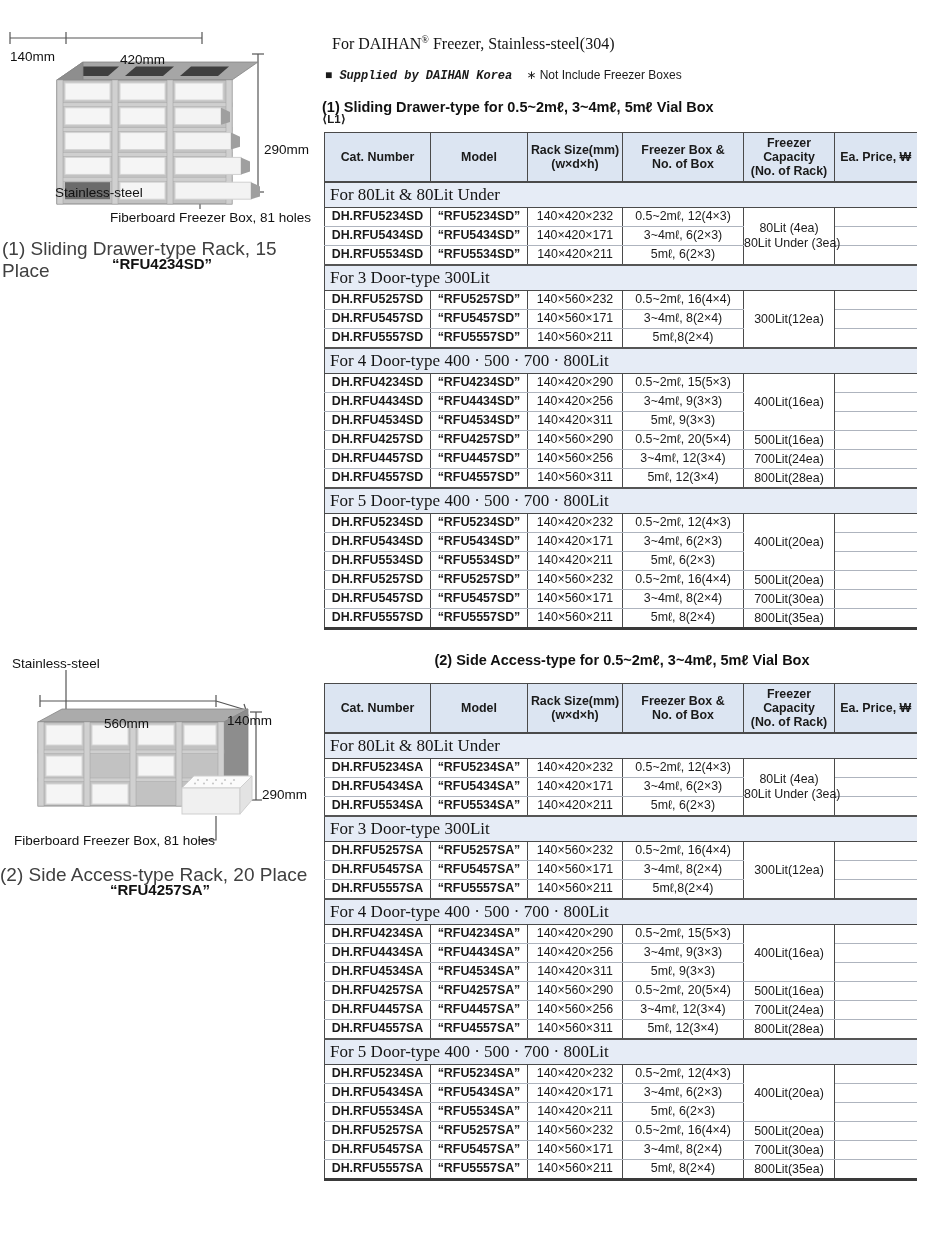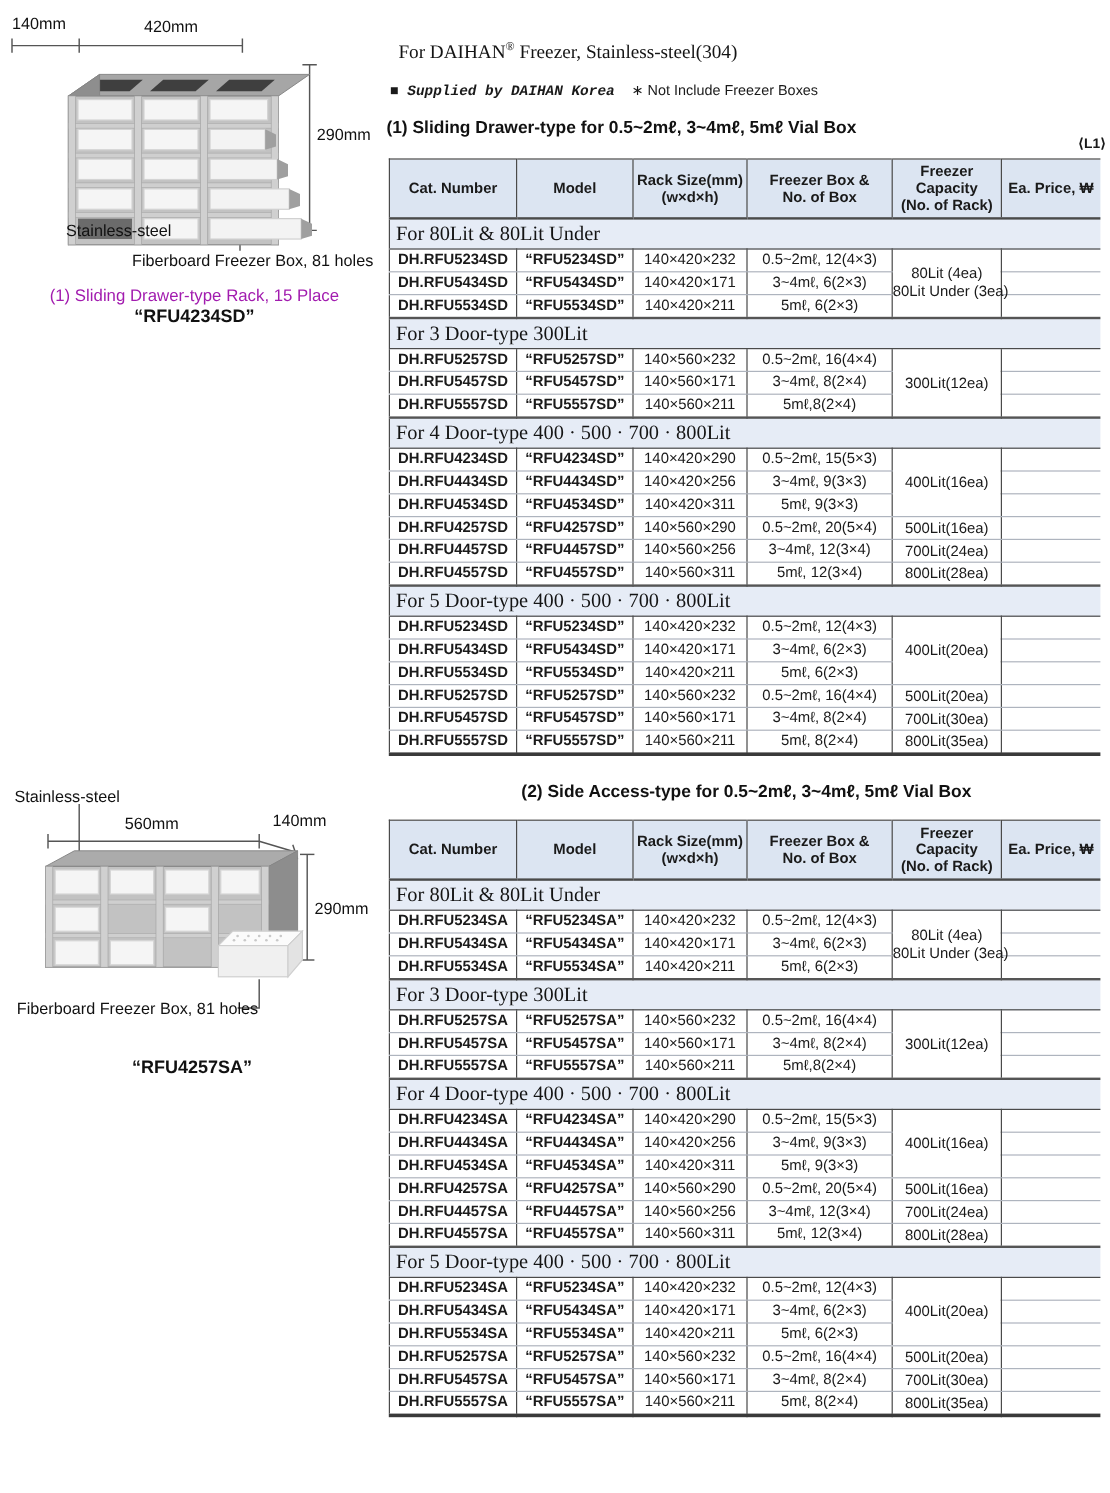--- a/index.html
+++ b/index.html
@@ -11,21 +11,21 @@
   .title-main{font-family:"Liberation Serif","DejaVu Serif",serif;font-size:22px;color:#141414;}
   .title-sub{font-family:"Liberation Serif","DejaVu Serif",serif;font-size:17px;color:#141414;}
   .subtitle{left:332px;top:34px;font-family:"Liberation Serif","DejaVu Serif",serif;font-size:16px;color:#141414;}
   .subtitle sup{font-size:10px;}
   .notes{left:325px;top:68px;font-size:12px;}
   .note-supplied{font-weight:bold;font-style:italic;font-family:Liberation Mono, monospace;}
   .note-notinclude{margin-left:14px;}
   .tbl-heading{font-weight:bold;font-size:14.5px;color:#111;}
   .heading1{left:322px;top:99px;width:600px;}
   .heading2{left:322px;top:652px;width:600px;text-align:center;}
-  .page-tag{left:322px;top:112px;width:600px;text-align:right;font-weight:bold;font-size:11.5px;}
+  .page-tag{left:322px;top:112px;width:600px;text-align:left;font-weight:bold;font-size:11.5px;}
   
   .table-wrap{left:324px;width:592px;}
   .tw1{top:132px;}
   .tw2{top:683px;}
   table.spec{border-collapse:collapse;table-layout:fixed;width:592px;font-size:12.4px;
              border-top:1.5px solid #4a4a4a;border-left:1.5px solid #4a4a4a;border-bottom:3px solid #3a3a3a;}
   table.spec th{background:#dce5f2;border-right:1px solid #4a4a4a;border-bottom:2.5px solid #4a4a4a;
                 font-weight:bold;height:46px;line-height:1.15;padding:1px 0;text-align:center;vertical-align:middle;}
   table.spec th:last-child{border-right:none;}
   table.spec tr.band td{background:#e6ecf6;border-top:2px solid #555;border-bottom:1px solid #4a4a4a;
@@ -34,23 +34,23 @@
   table.spec td.d{border-right:1px solid #4a4a4a;border-bottom:1px solid #aeb4be;height:18px;
                 text-align:center;vertical-align:middle;padding:0;line-height:1.1;white-space:nowrap;}
   table.spec td.cat, table.spec td.model{font-weight:bold;}
   table.spec td.price{border-right:none;}
   table.spec td.cap{line-height:1.18;}
   
   .fig{width:320px;height:285px;}
   .fig1{left:2px;top:2px;}
   .fig2{left:0px;top:650px;height:250px;}
   .fig svg{position:absolute;left:0;top:0;}
-  .dim{position:absolute;font-size:13.5px;color:#111;}
+  .dim{position:absolute;font-size:13.5px;color:#111;margin-top:37px;}
   .flabel{position:absolute;font-size:13.5px;color:#111;white-space:nowrap;}
-  .fcap1{position:absolute;left:0;right:0;text-align:center;font-size:14px;color:#a21caf;}
+  .fcap1{position:absolute;left:0;right:0;text-align:left;font-size:19px;color:#404040;}
   .fcap2{position:absolute;left:0;right:0;text-align:center;font-size:15px;font-weight:bold;color:#111;}
 </style>
 </head>
 <body>
 
 <div id="page">
 
   <div class="abs subtitle">
     <span>For DAIHAN</span><sup>®</sup><span> Freezer, Stainless-steel(304)</span>
   </div>
@@ -177,20 +177,21 @@
             <circle cx="222" cy="133.5" r="1.1"></circle>
             <circle cx="231" cy="133.5" r="1.1"></circle>
         </g>
       </g>
     </svg>
     <span class="flabel" style="left:12px;top:6px;">Stainless-steel</span>
     <span class="dim" style="left:104px;top:29px;">560mm</span>
     <span class="dim" style="left:227px;top:26px;">140mm</span>
     <span class="dim" style="left:262px;top:100px;">290mm</span>
     <span class="flabel" style="left:14px;top:183px;">Fiberboard Freezer Box, 81 holes</span>
+    <div class="fcap1" style="top:214px;">(2) Side Access-type Rack, 20 Place</div>
     <div class="fcap2" style="top:231px;">“RFU4257SA”</div>
   </div>
 
   <div class="abs table-wrap tw1">
     <table class="spec">
         <colgroup>
           <col style="width:106px">
           <col style="width:97px">
           <col style="width:95px">
           <col style="width:121px">

